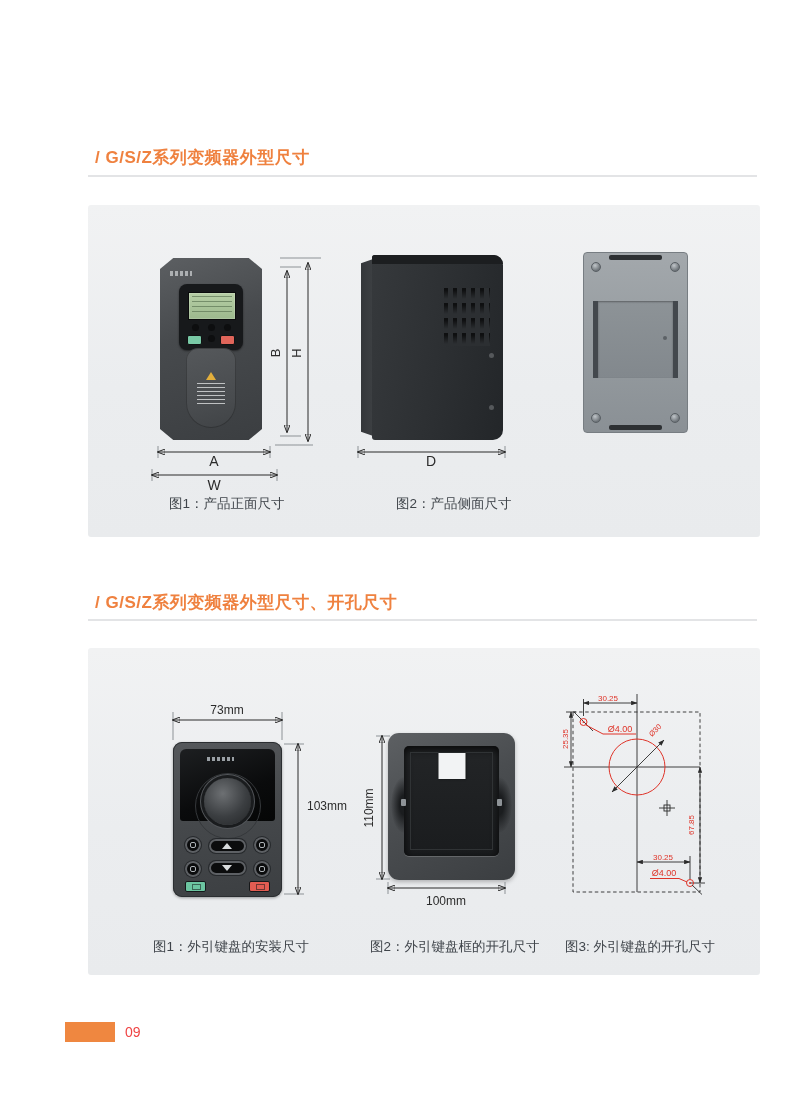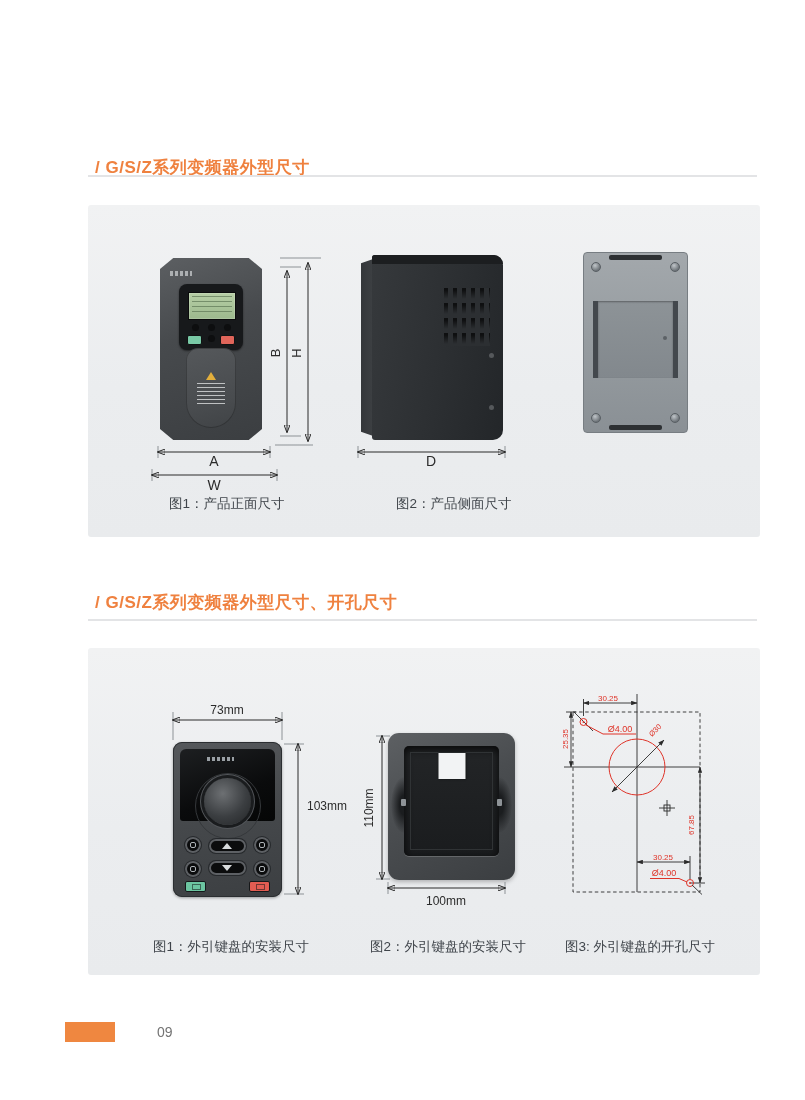--- a/index.html
+++ b/index.html
@@ -109,26 +109,26 @@
   .fr-clip-l,.fr-clip-r{position:absolute;top:66px;width:5px;height:7px;background:#8e9397;border-radius:1px;}
   .fr-clip-l{left:13px;} .fr-clip-r{right:13px;}
   
   .drawing{position:absolute;left:474px;top:38px;pointer-events:none;}
   .drawing .ln{stroke:#2b2b2b;stroke-width:0.9;fill:none;}
   .drawing .dash{stroke-dasharray:3.5 2.6;}
   .drawing .red{stroke:#df3328;fill:none;stroke-width:1;}
   .drawing text{fill:#df3328;font-family:"Liberation Sans",sans-serif;}
   
   .pg-block{position:absolute;left:65px;top:1022px;width:50px;height:20px;background:#ef8740;}
-  .pg-num{position:absolute;left:125px;top:1024px;font-size:14px;color:#737373;margin-left:32px;}
+  .pg-num{position:absolute;left:125px;top:1024px;font-size:14px;color:#ef4444;}
 </style>
 </head>
 <body>
 
-<h2 class="sec-title" style="top:156px">/ G/S/Z系列变频器外型尺寸</h2>
+<h2 class="sec-title" style="top:146px">/ G/S/Z系列变频器外型尺寸</h2>
 <div class="sec-rule" style="top:175px"></div>
 
 <div class="panel" style="top:205px;height:332px">
 
   <div class="inv-front">
     <div class="if-logo"></div>
     <div class="if-kp">
       <div class="if-lcd"></div>
       <div class="if-btns"></div>
       <div class="if-g"></div>
@@ -310,18 +310,18 @@
       <line class="ln" x1="126" y1="199" x2="136" y2="208.5"></line>
     </g>
     <g>
       <line class="ln" x1="93" y1="122" x2="109" y2="122"></line>
       <line class="ln" x1="101" y1="114" x2="101" y2="130"></line>
       <rect class="ln" x="98" y="119" width="6" height="6"></rect>
     </g>
   </svg>
 
   <div class="caption" style="left:65px;top:290px">图1：外引键盘的安装尺寸</div>
-  <div class="caption" style="left:282px;top:290px">图2：外引键盘的安装尺寸</div>
+  <div class="caption" style="left:282px;top:290px">图2：外引键盘框的开孔尺寸</div>
   <div class="caption" style="left:477px;top:290px">图3: 外引键盘的开孔尺寸</div>
 </div>
 
 <div class="pg-block"></div>
 <div class="pg-num">09</div>
 
 </body></html>

